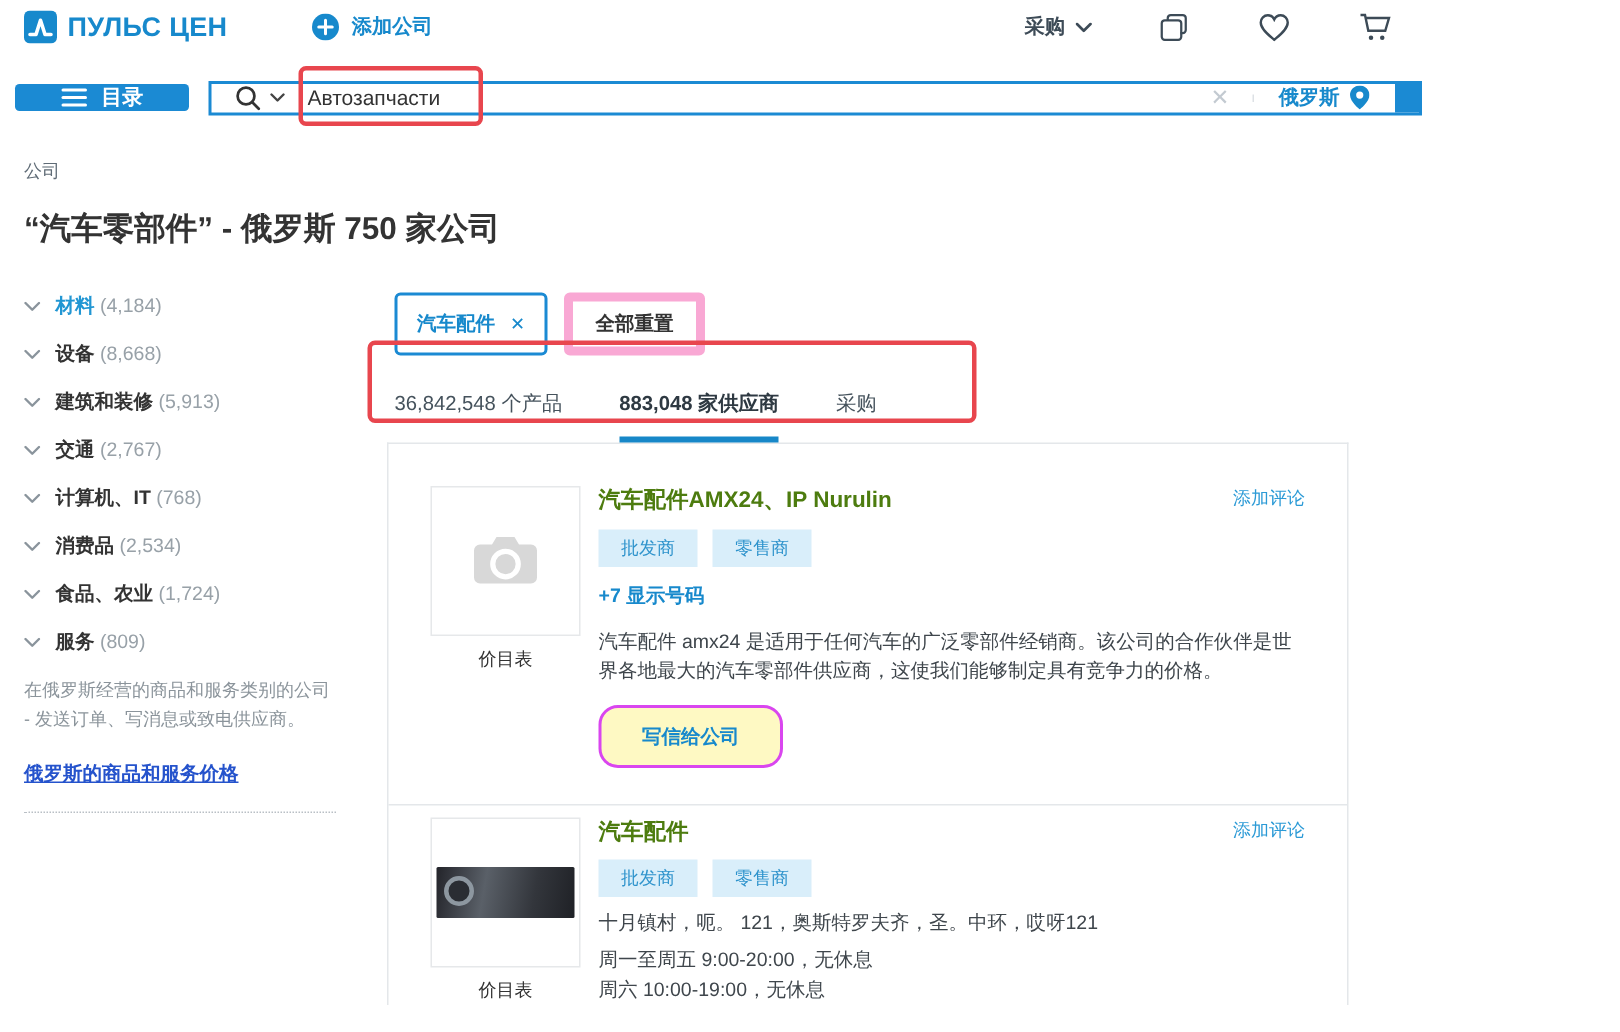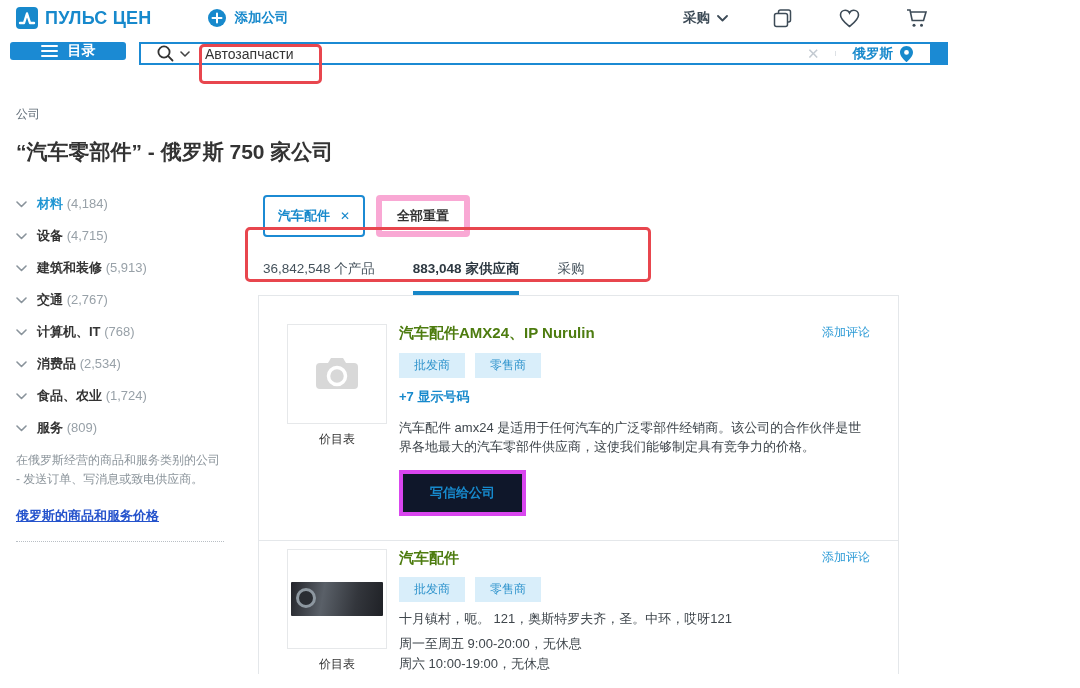--- a/index.html
+++ b/index.html
@@ -9,21 +9,21 @@
   
   .topbar { display:flex; align-items:center; height:36px; padding:0 20px 0 16px; }
   .logo { display:flex; align-items:center; gap:7px; cursor:pointer; }
   .logo-text { color:#1789cc; font-weight:bold; font-size:18px; letter-spacing:.2px; }
   .add-company { display:flex; align-items:center; gap:9px; margin-left:56px; color:#1789cc; font-weight:bold; font-size:13.5px; cursor:pointer; }
   .topbar-right { margin-left:auto; display:flex; align-items:center; gap:44px; }
   .procurement { display:flex; align-items:center; gap:7px; color:#3d4b57; font-weight:bold; font-size:13.5px; cursor:pointer; }
   .hdr-icon { display:flex; align-items:center; cursor:pointer; }
 
   
-  .searchrow { display:flex; align-items:flex-start; padding:6px 0 0 10px; height:52px; }
+  .searchrow { display:flex; align-items:center; padding:6px 0 0 10px; height:52px; }
   .catalog-btn { width:116px; background:#1b8ad3; border-radius:3px; color:#fff; display:flex; align-items:center; justify-content:center; gap:10px; font-size:14px; font-weight:bold; cursor:pointer; }
   .hamburger { display:flex; flex-direction:column; gap:3px; }
   .hamburger span { display:block; width:17px; height:2px; background:#fff; border-radius:1px; }
   .search-bar { flex:1; margin-left:13px; border:2px solid #1b8ad3; display:flex; align-items:center; background:#fff; }
   .search-left { display:flex; align-items:center; gap:5px; padding:0 11px 0 15px; cursor:pointer; }
   .search-input { flex:1; border:none; outline:none; font-size:14px; color:#333; padding:0 4px; font-family:inherit; background:transparent; }
   .clear-x { color:#c3cad1; font-size:15px; font-weight:bold; padding:0 15px; cursor:pointer; }
   .region-divider { width:1px; background:#dde1e5; align-self:stretch; margin:7px 0; }
   .region { display:flex; align-items:center; gap:7px; color:#1789cc; font-size:13.5px; font-weight:600; padding:0 17px; cursor:pointer; }
   .search-submit { width:16px; background:#1b8ad3; align-self:stretch; cursor:pointer; }
@@ -68,21 +68,21 @@
   .card-body { flex:1; margin-left:12px; min-width:0; }
   .card-head { display:flex; justify-content:space-between; align-items:flex-start; }
   .company-name { color:#4d7c0f; font-size:15px; font-weight:bold; cursor:pointer; }
   .add-review { color:#2b9ad6; font-size:12px; cursor:pointer; white-space:nowrap; margin-left:20px; }
   .badges { display:flex; gap:10px; margin-top:10px; }
   .card-2 .badges { margin-top:9px; }
   .badge { background:#d9eefa; color:#2e93cc; font-size:12px; padding:4px 15px; }
   .address { font-size:13px; color:#3f464c; line-height:18px; margin-top:8px; max-width:480px; }
   .phone { color:#1789cc; font-weight:bold; font-size:13px; margin-top:10px; cursor:pointer; }
   .description { font-size:13px; color:#3f464c; line-height:19px; margin-top:12px; max-width:490px; }
-  .write-btn { display:inline-block; border:4px solid #d946ef; border-radius:0; background:#0f172a; color:#1789cc; font-weight:bold; font-size:13px; padding:10px 27px; margin-top:14px; cursor:pointer; }
+  .write-btn { display:inline-block; border:2px solid #d946ef; border-radius:13px; background:#fef9c3; color:#1789cc; font-weight:bold; font-size:13px; padding:10px 27px; margin-top:14px; cursor:pointer; }
   .hours { margin-top:6px; }
   .hours div { font-size:13px; color:#3f464c; line-height:20px; }
 
   
   .annotation { position:absolute; border:3px solid #e8464e; border-radius:5px; pointer-events:none; z-index:10; }
   #ann-search { left:199px; top:44px; width:123px; height:40px; }
   #ann-tabs { left:245px; top:227px; width:406px; height:55px; }
 
   svg { display:block; }
 </style>
@@ -188,21 +188,21 @@
         <div class="cat-item first">
           <svg width="11" height="7" viewBox="0 0 11 7">
               <polyline points="1,1 5.5,5.5 10,1" fill="none" stroke="#8a949c" stroke-width="1.6" stroke-linecap="round" stroke-linejoin="round"></polyline>
             </svg>
           <span><span class="cat-label">材料</span> <span class="cat-count">(4,184)</span></span>
         </div>
         <div class="cat-item">
           <svg width="11" height="7" viewBox="0 0 11 7">
               <polyline points="1,1 5.5,5.5 10,1" fill="none" stroke="#8a949c" stroke-width="1.6" stroke-linecap="round" stroke-linejoin="round"></polyline>
             </svg>
-          <span><span class="cat-label">设备</span> <span class="cat-count">(4,715)</span></span>
+          <span><span class="cat-label">设备</span> <span class="cat-count">(8,668)</span></span>
         </div>
         <div class="cat-item">
           <svg width="11" height="7" viewBox="0 0 11 7">
               <polyline points="1,1 5.5,5.5 10,1" fill="none" stroke="#8a949c" stroke-width="1.6" stroke-linecap="round" stroke-linejoin="round"></polyline>
             </svg>
           <span><span class="cat-label">建筑和装修</span> <span class="cat-count">(5,913)</span></span>
         </div>
         <div class="cat-item">
           <svg width="11" height="7" viewBox="0 0 11 7">
               <polyline points="1,1 5.5,5.5 10,1" fill="none" stroke="#8a949c" stroke-width="1.6" stroke-linecap="round" stroke-linejoin="round"></polyline>

